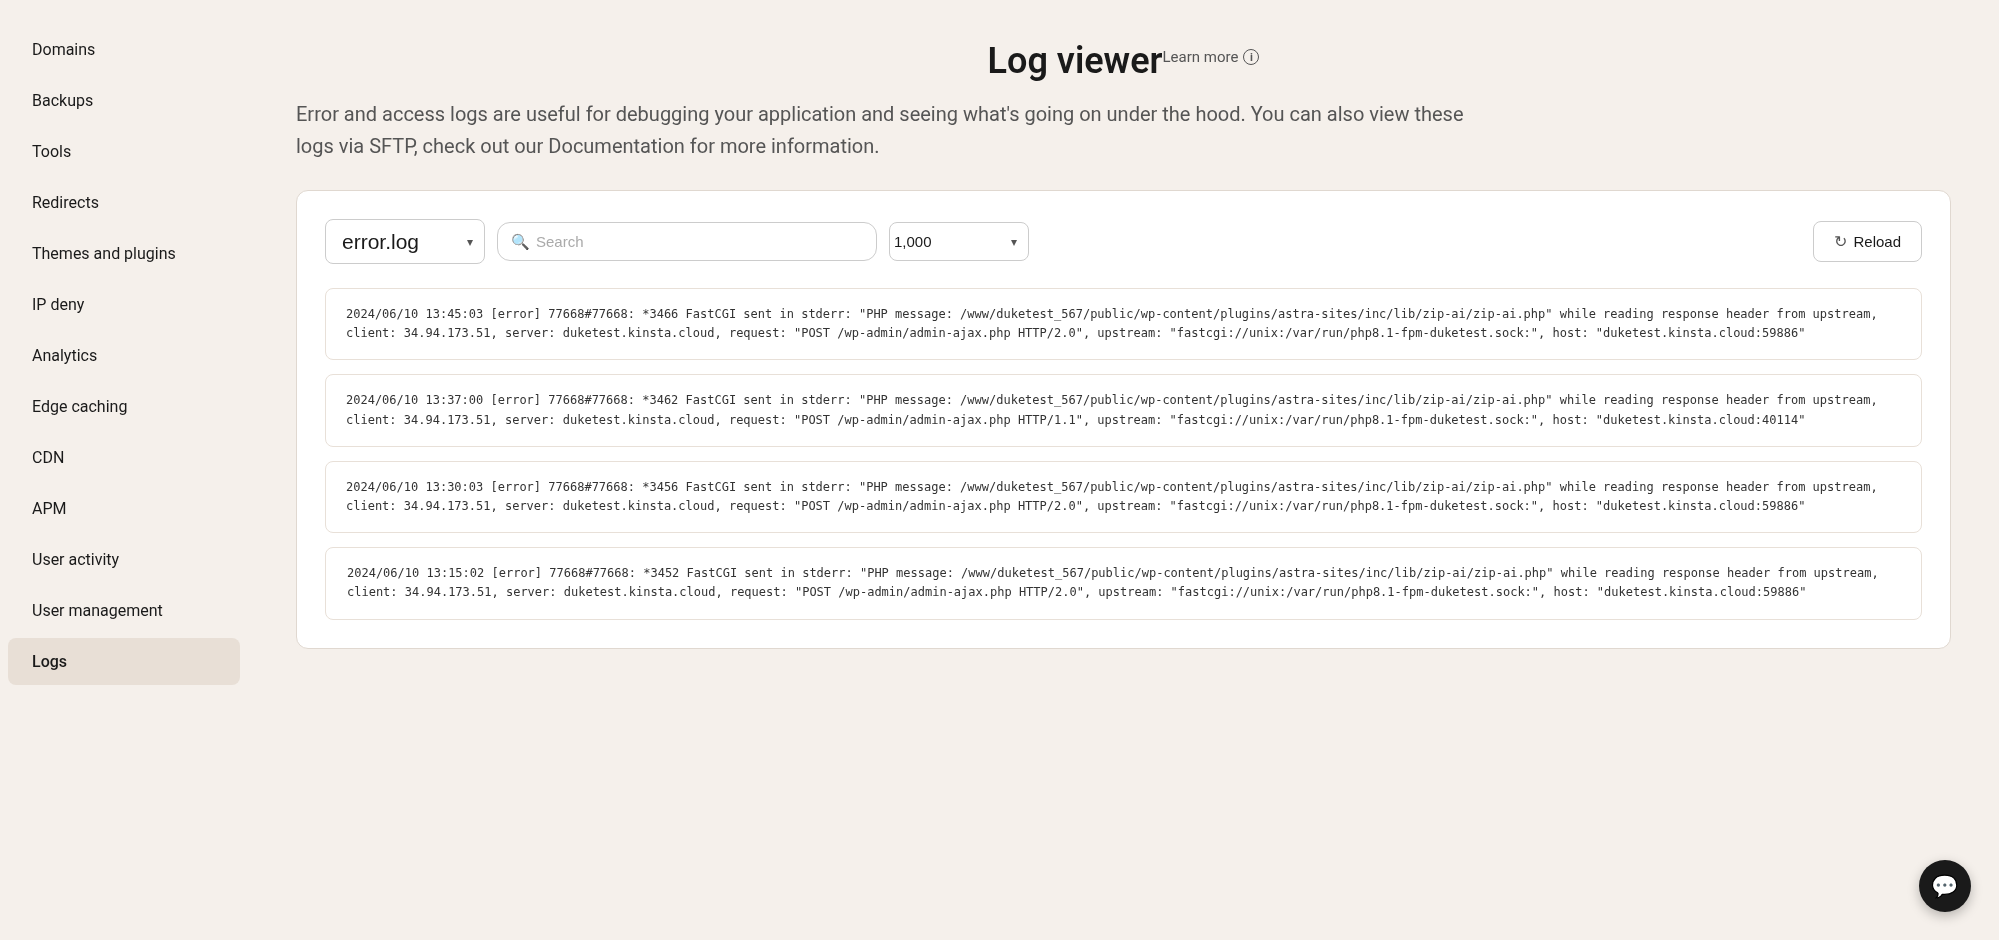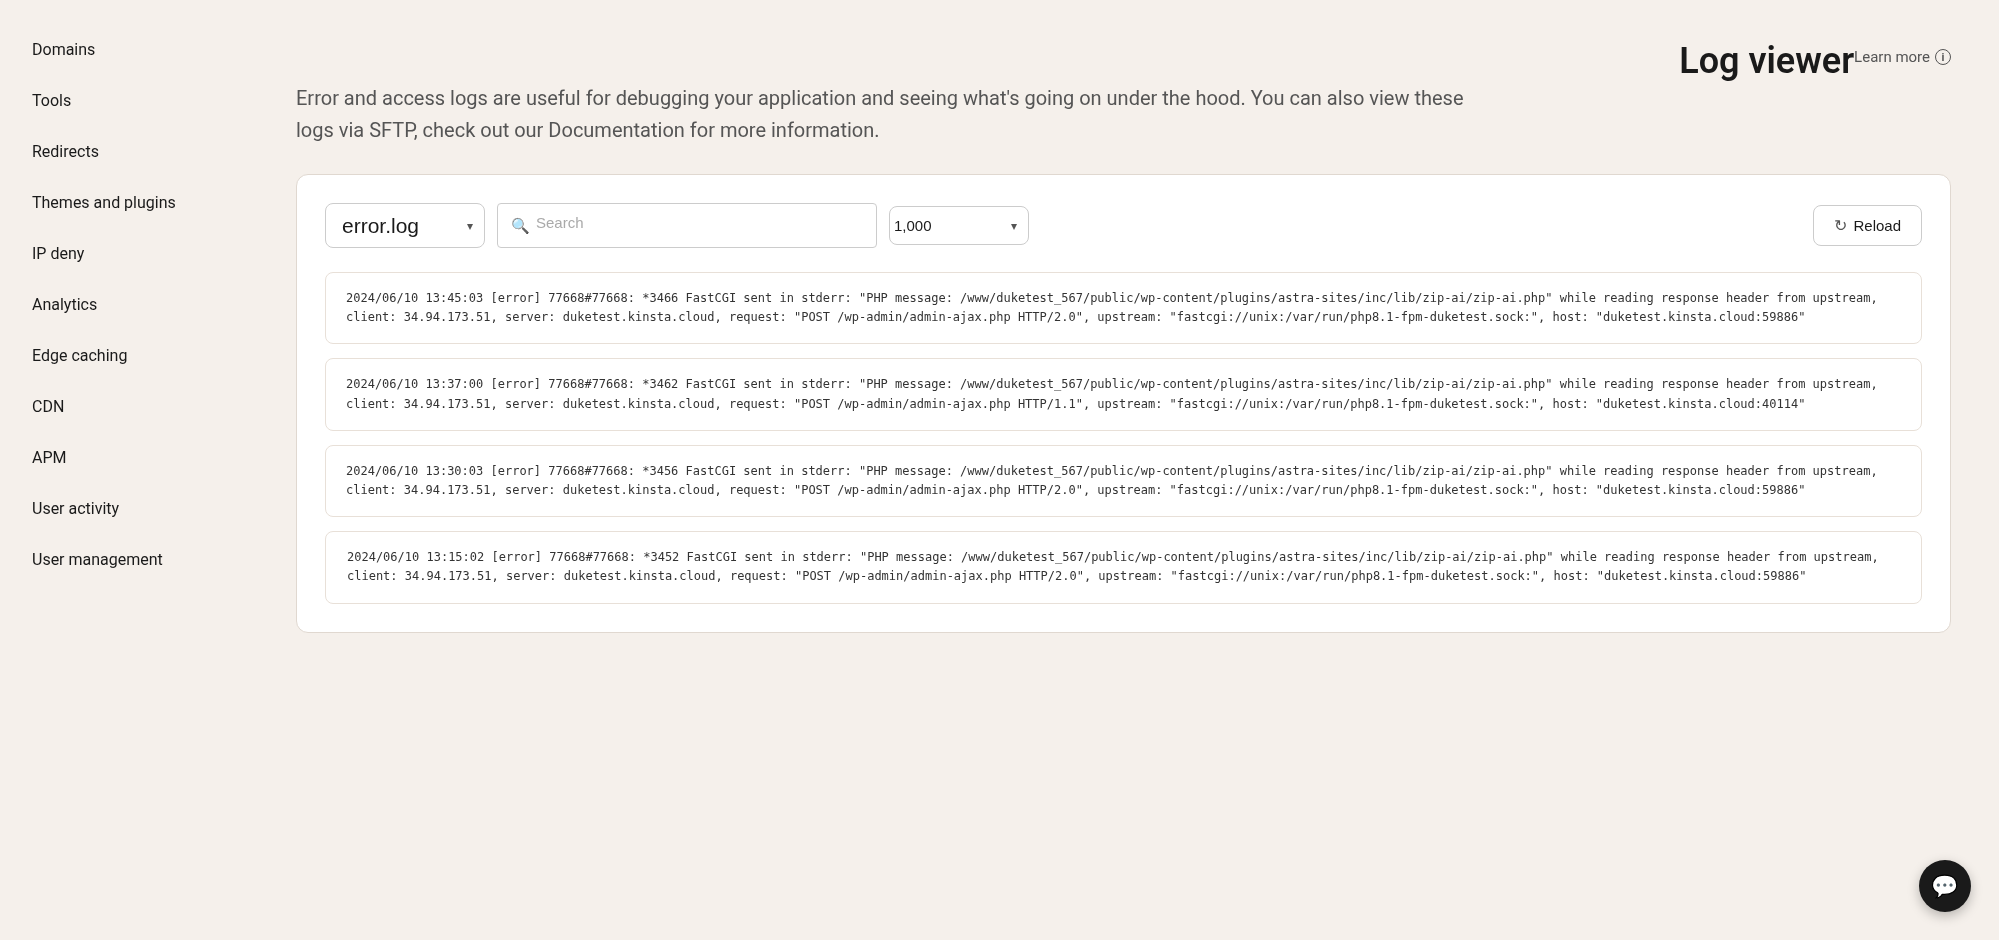--- a/index.html
+++ b/index.html
@@ -35,23 +35,23 @@
     
     .main {
       flex: 1;
       padding: 40px 48px;
       background: #f5f0eb;
       overflow-y: auto;
     }
 
     .header-row {
       display: flex;
-      justify-content: flex-end;
+      justify-content: center;
       align-items: flex-start;
-      margin-bottom: 0;
+      margin-bottom: 16px;
     }
 
     .page-title {
       font-size: 36px;
       font-weight: 600;
       color: #1a1a1a;
     }
 
     .learn-more {
       display: flex;
@@ -135,22 +135,22 @@
       left: 14px;
       top: 50%;
       transform: translateY(-50%);
       color: #888;
       font-size: 15px;
     }
 
     .search-input {
       width: 100%;
       border: 1px solid #ccc;
-      border-radius: 4px;
-      padding: 10px 16px 16px 38px;
+      border-radius: 13px;
+      padding: 10px 16px 10px 38px;
       font-size: 15px;
       color: #1a1a1a;
       background: #fff;
       outline: none;
     }
 
     .search-input::placeholder {
       color: #aaa;
     }
 
@@ -225,20 +225,23 @@
     }
   </style>
 </head>
 <body>
 
 <nav class="sidebar">
   <div class="sidebar-item">
     <span>Domains</span>
   </div>
   <div class="sidebar-item">
+    <span>Backups</span>
+  </div>
+  <div class="sidebar-item">
     <span>Tools</span>
   </div>
   <div class="sidebar-item">
     <span>Redirects</span>
   </div>
   <div class="sidebar-item">
     <span>Themes and plugins</span>
   </div>
   <div class="sidebar-item">
     <span>IP deny</span>
@@ -253,20 +256,23 @@
     <span>CDN</span>
   </div>
   <div class="sidebar-item">
     <span>APM</span>
   </div>
   <div class="sidebar-item">
     <span>User activity</span>
   </div>
   <div class="sidebar-item">
     <span>User management</span>
+  </div>
+  <div class="sidebar-item active">
+    <span>Logs</span>
   </div>
 </nav>
 
 <main class="main">
   <div class="header-row">
     <h1 class="page-title">Log viewer</h1>
     <div class="learn-more">
       <span>Learn more</span>
       <span class="learn-more-icon">i</span>
     </div>

